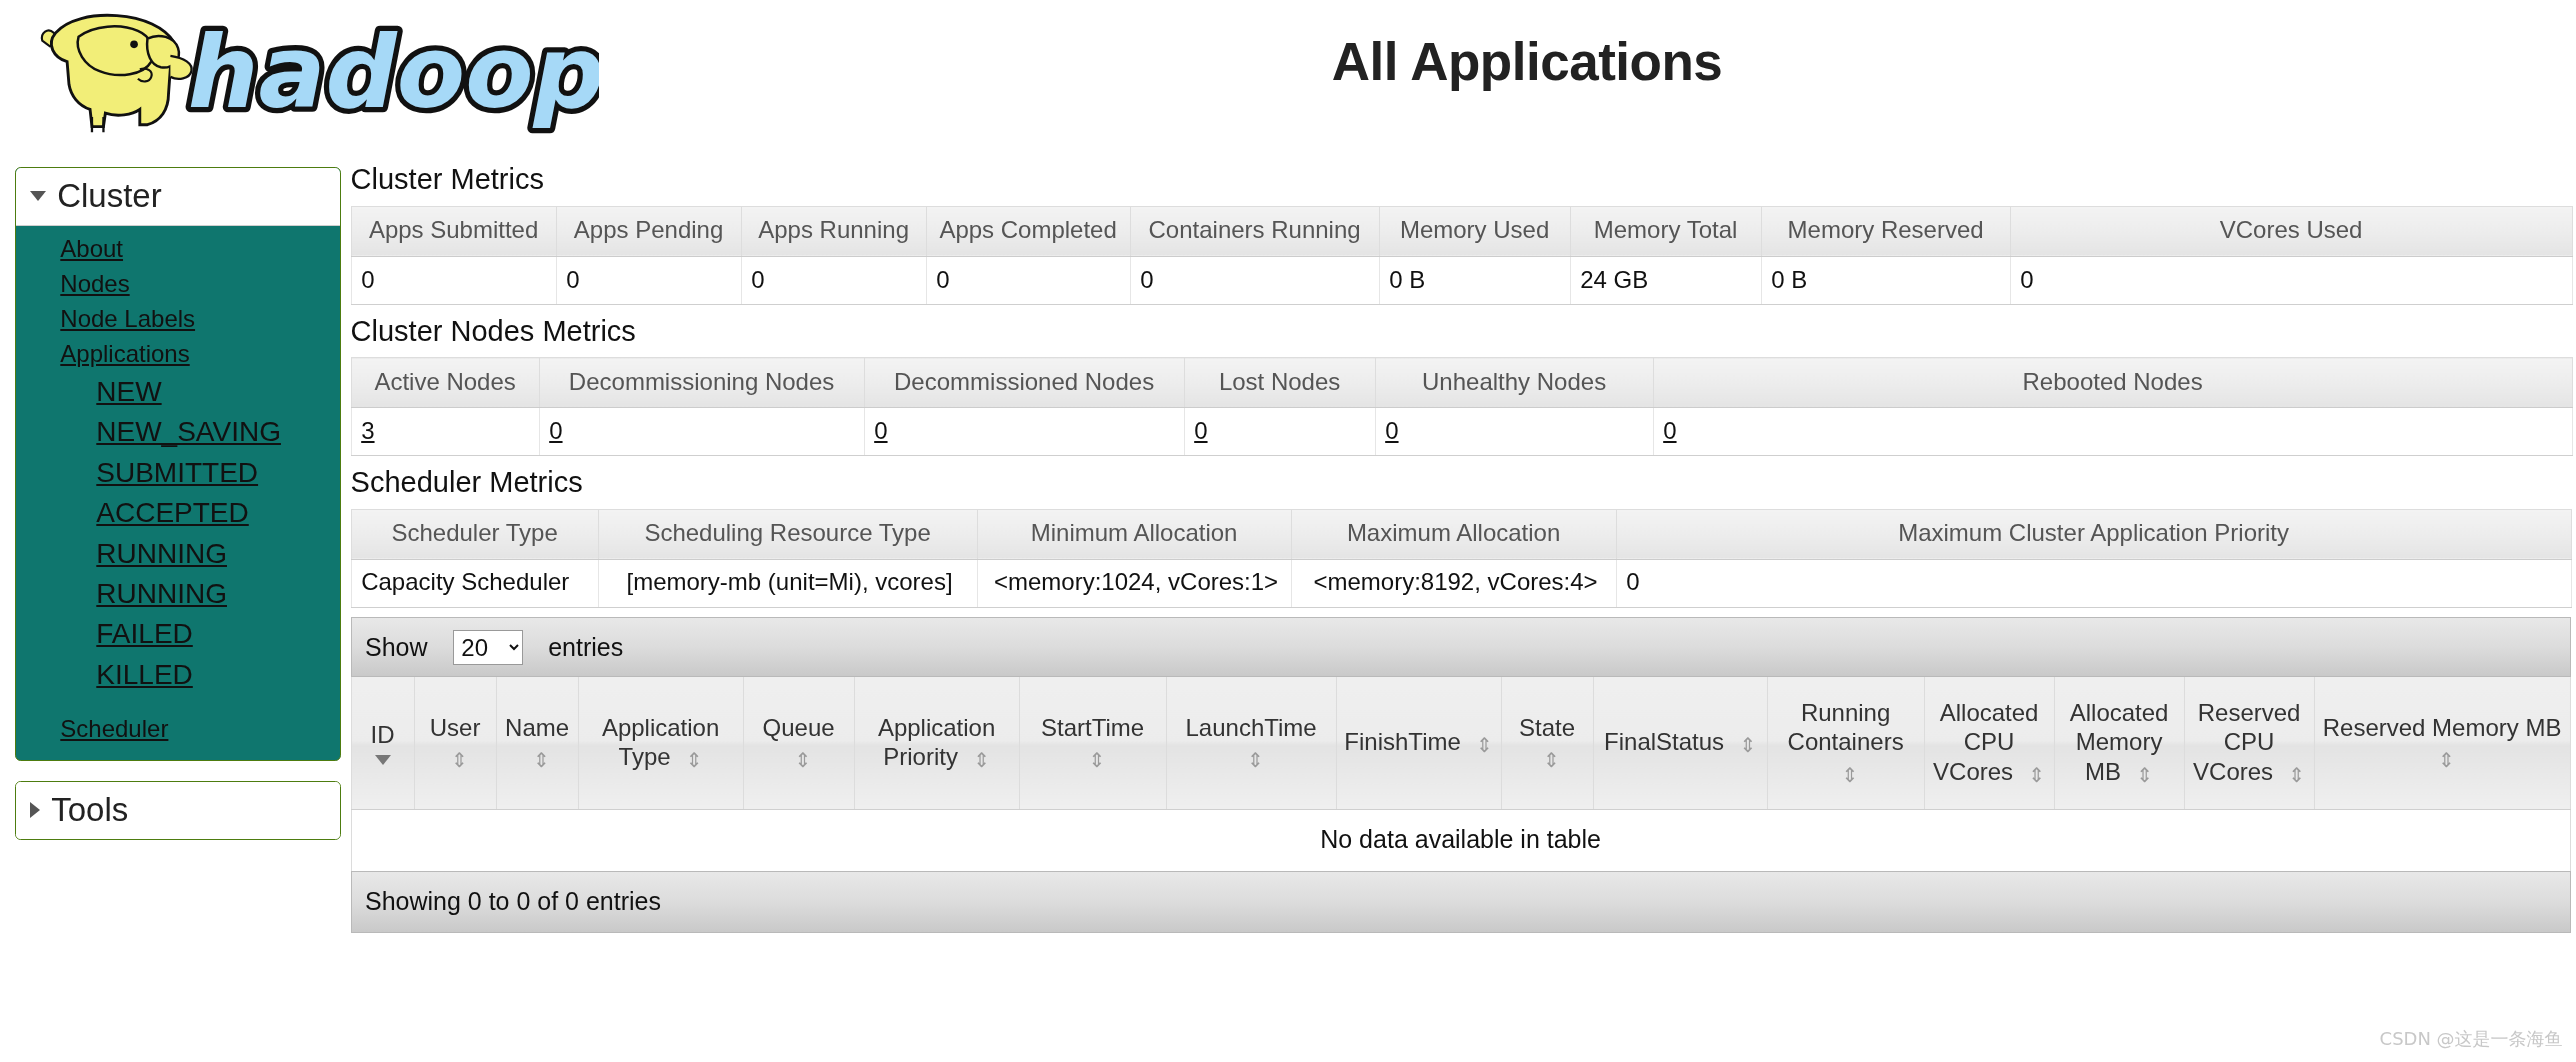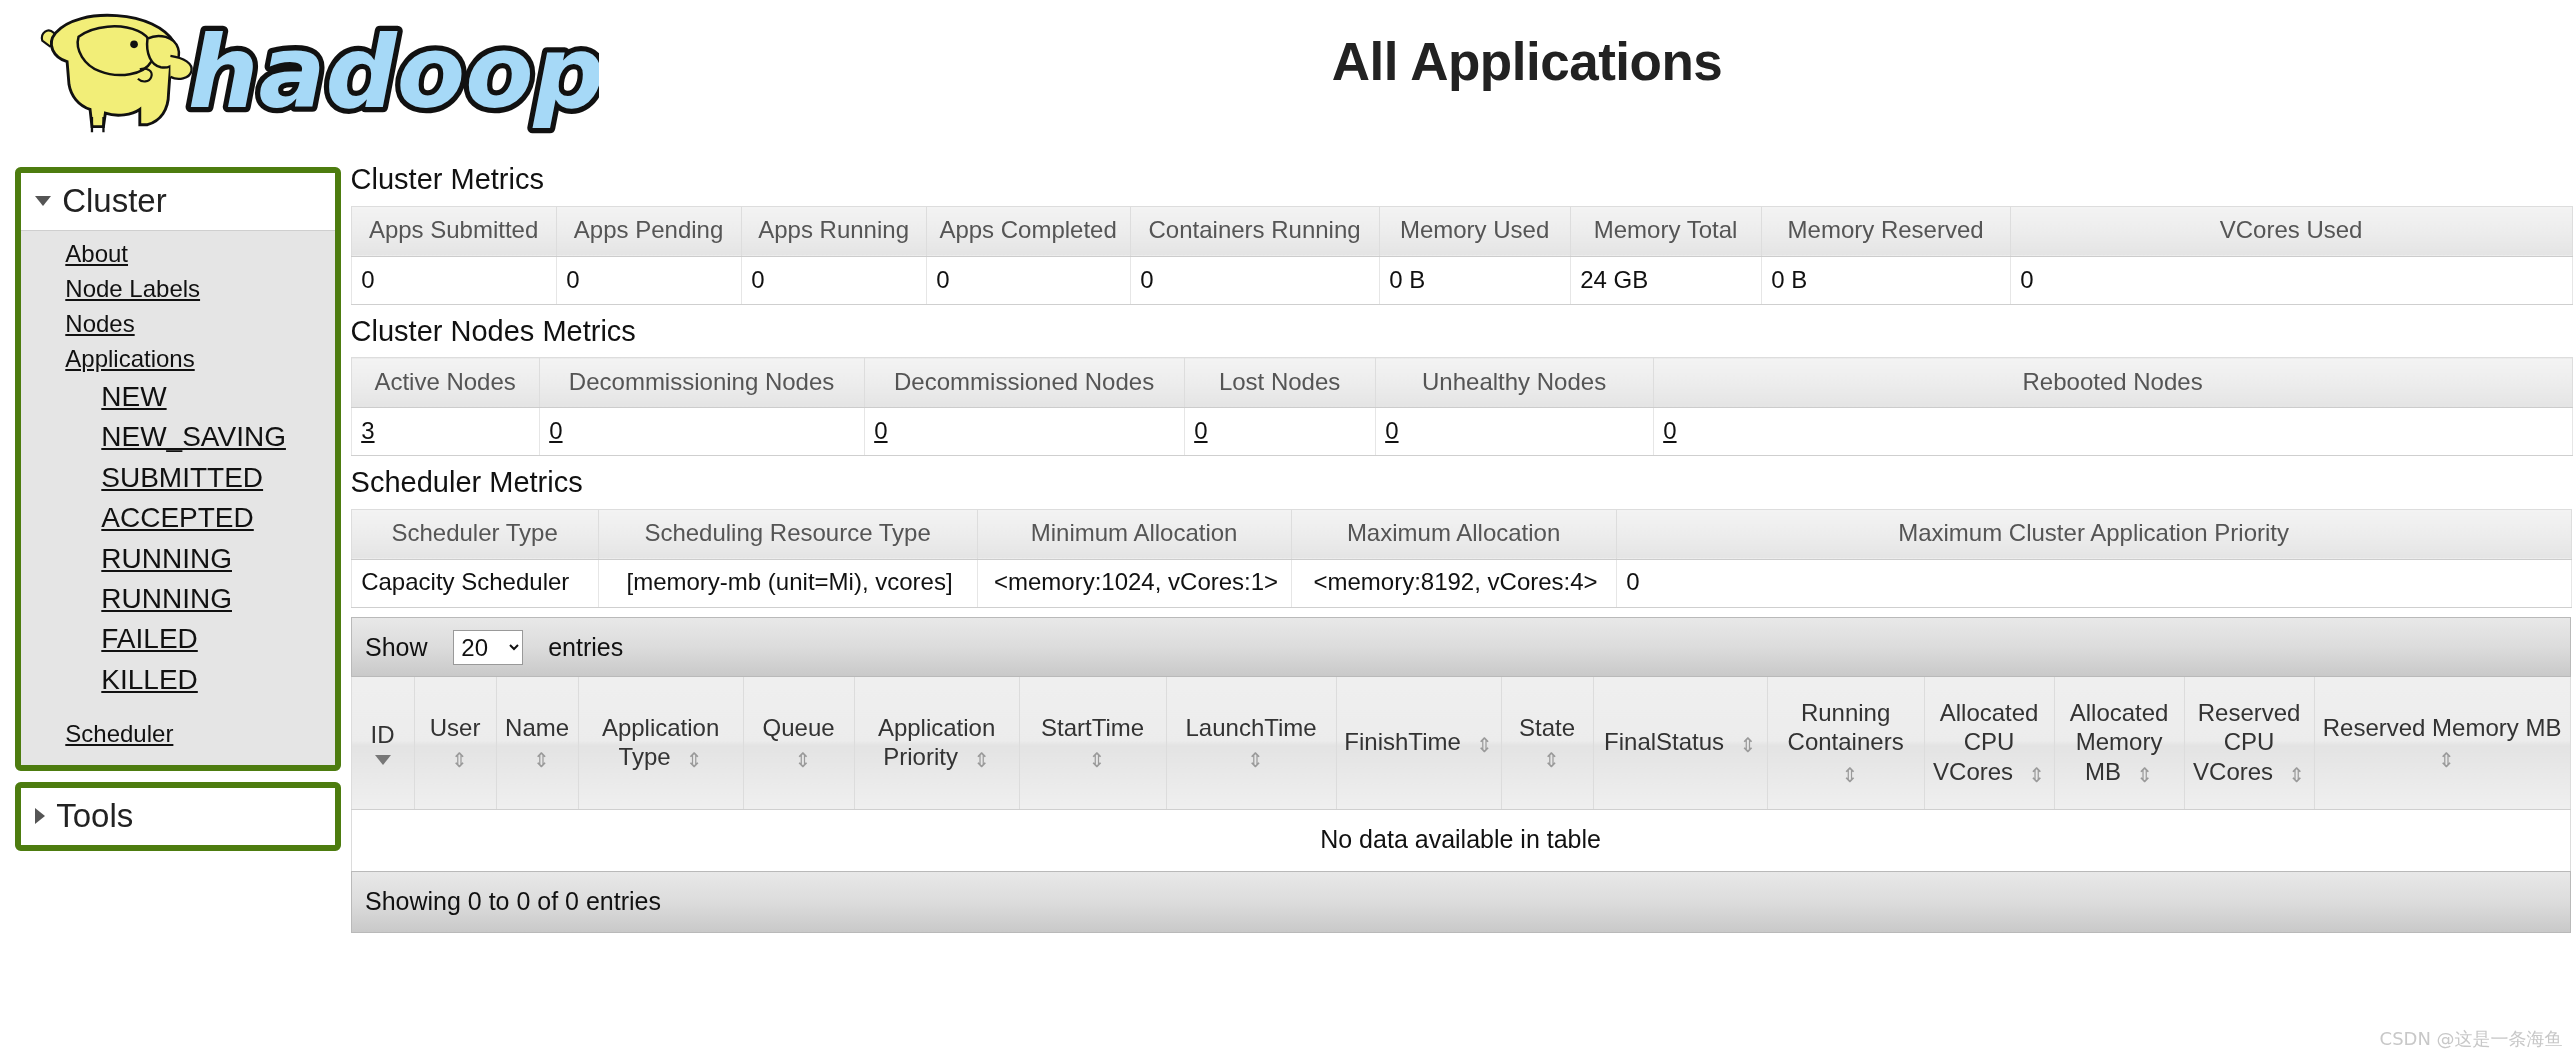--- a/index.html
+++ b/index.html
@@ -23,24 +23,24 @@
     letter-spacing: -0.5px;
     transform: translateX(239px);
   }
 
   
   .body-row { display: flex; align-items: flex-start; }
 
   
   .sidebar { width: 341px; flex: 0 0 341px; padding-left: 15.3px; padding-top: 19px; }
   .nav-box {
-    border: 6px solid #4d7c0f;
+    border: 1px solid #4d7c0f;
     border-radius: 5.7px;
-    background: #e5e5e5;
-    margin-bottom: 11px;
+    background: #0f766e;
+    margin-bottom: 20px;
     overflow: hidden;
   }
   .nav-head {
     display: flex; align-items: center;
     padding: 8.6px 11.5px 10.5px 13.4px;
     font-size: 33px; color: #222;
     border-bottom: 1px solid #cfcfcf;
     background: #fff;
   }
   .tri {
@@ -224,22 +224,22 @@
 
     <div class="sidebar">
 
       <div class="nav-box">
         <div class="nav-head">
           <span class="tri"></span>
           <span>Cluster</span>
         </div>
         <div class="nav-body">
           <a class="nav-link">About</a>
+          <a class="nav-link">Nodes</a>
           <a class="nav-link">Node Labels</a>
-          <a class="nav-link">Nodes</a>
           <a class="nav-link">Applications</a>
 
           <a class="nav-link sub">NEW</a>
           <a class="nav-link sub">NEW_SAVING</a>
           <a class="nav-link sub">SUBMITTED</a>
           <a class="nav-link sub">ACCEPTED</a>
           <a class="nav-link sub">RUNNING</a>
           <a class="nav-link sub">RUNNING</a>
           <a class="nav-link sub">FAILED</a>
           <a class="nav-link sub">KILLED</a>

